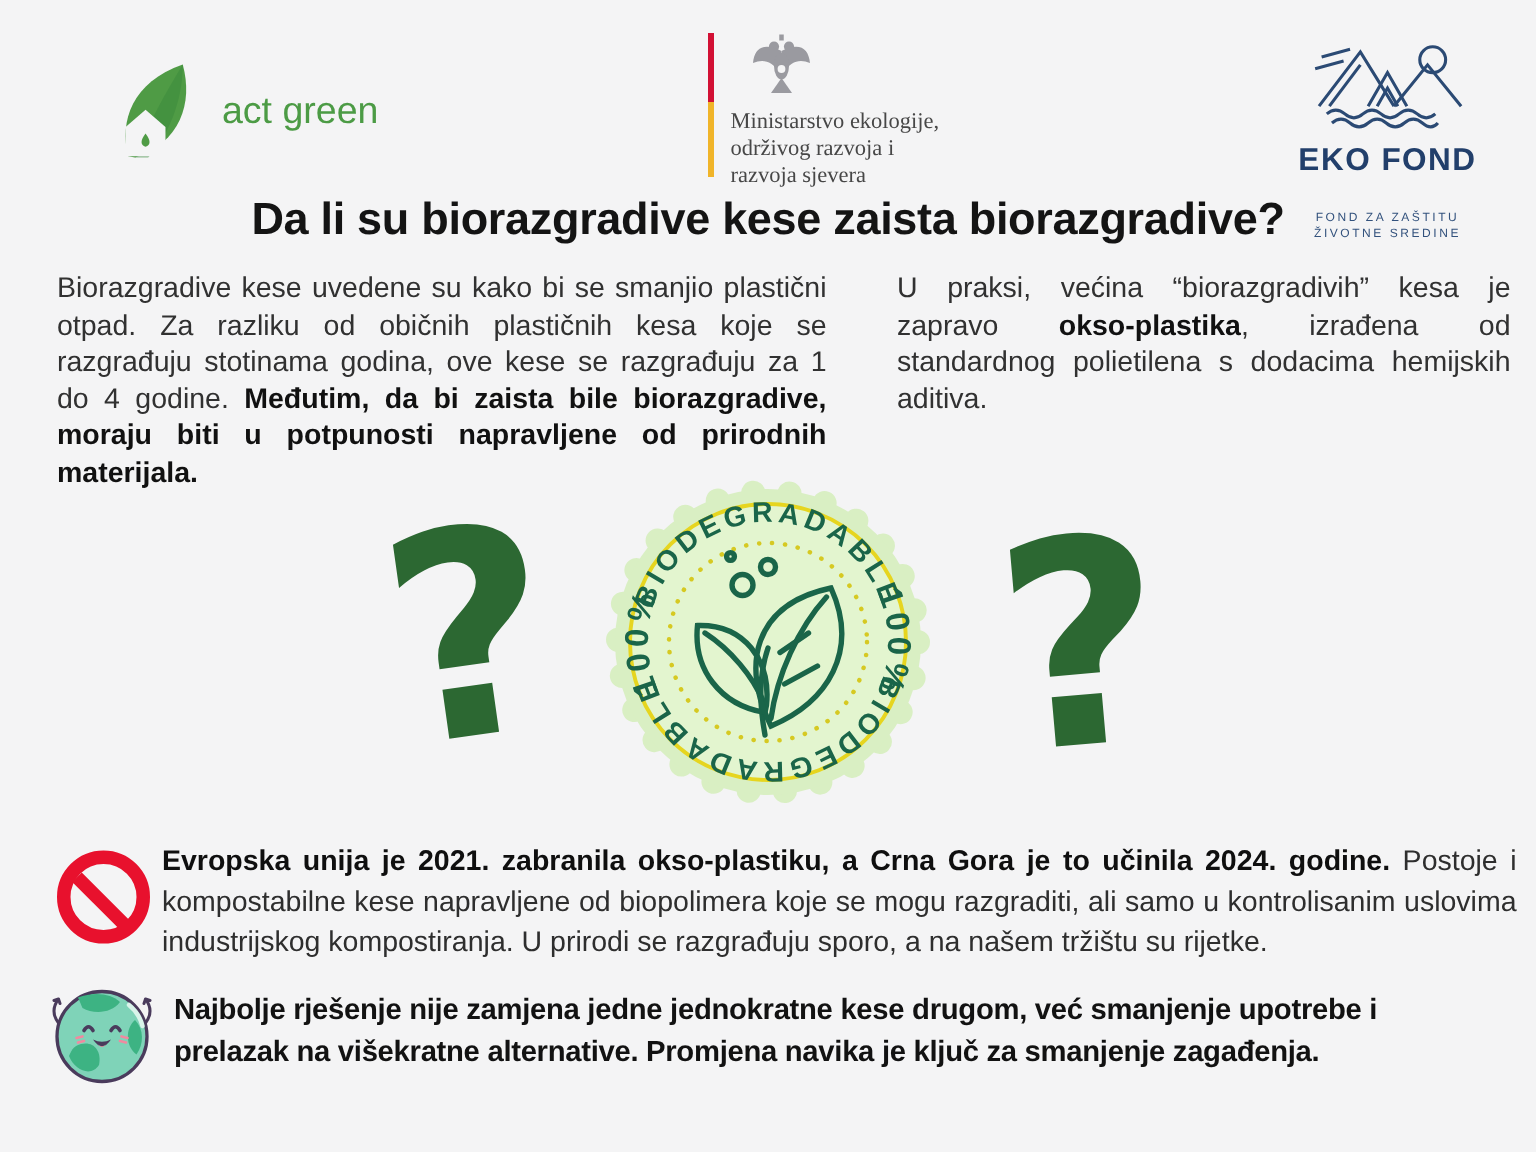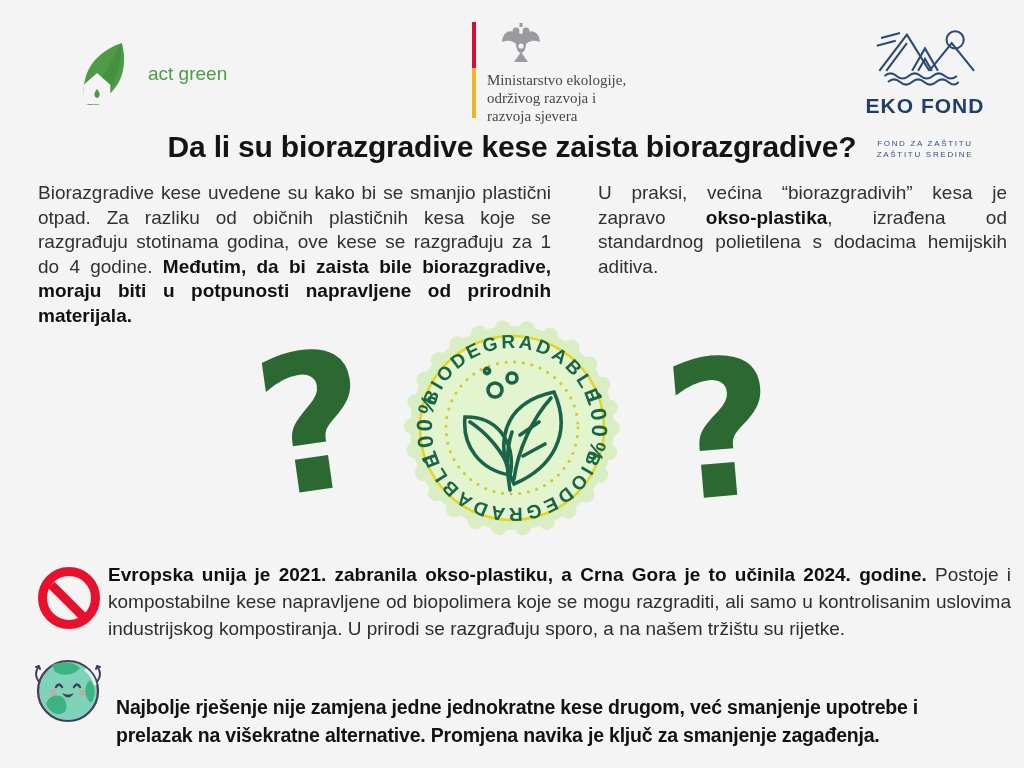--- a/index.html
+++ b/index.html
@@ -9,21 +9,21 @@
     background:#f4f4f5;
     position:relative;
     overflow:hidden;
     color:#343434;
   }
   .abs { position:absolute; }
 
   
   .gh-logo { left:74px; top:40px; display:flex; align-items:center; gap:12px; }
   .gh-text .gh-name { font-size:26px; font-weight:bold; color:#2d6e39; letter-spacing:.5px; }
-  .gh-text .gh-sub  { font-size:19px; color:#4c9b45; margin-top:0; }
+  .gh-text .gh-sub  { font-size:25px; color:#4c9b45; margin-top:0; }
 
   .min-logo { left:472px; top:22px; display:flex; gap:11px; }
   .min-bar { width:4px; height:96px; background:linear-gradient(to bottom,#d21034 0 48%,#f0b429 48% 100%); }
   .min-content { padding-top:0; }
   .min-crest { margin-left:14px; margin-bottom:3px; }
   .min-text { font-family:"Liberation Serif", serif; font-size:15px; line-height:18px; color:#474747; }
 
   .eko-logo { left:860px; top:26px; width:130px; text-align:center; color:#223f6b; }
   .eko-name { font-size:21px; font-weight:bold; letter-spacing:1px; margin-top:2px; }
   .eko-sub  { font-size:8px; font-weight:normal; letter-spacing:1.7px; color:#33527d; line-height:11px; margin-top:20px; }
@@ -48,21 +48,21 @@
   
   .ban-icon { left:38px; top:567px; width:62px; height:62px; border:9px solid #e8112d; border-radius:50%; }
   .ban-icon::before { content:""; position:absolute; left:-3px; top:22px; width:50px; height:9px;
     background:#e8112d; transform:rotate(45deg); }
   .ban-text { left:108px; top:561px; width:903px; font-size:19px; line-height:27px;
     text-align:justify; color:#2e2e2e; }
   .ban-text b { color:#0f0f0f; }
 
   
   .sol-icon { left:28px; top:648px; width:80px; height:80px; }
-  .sol-text { left:116px; top:693px; width:846px; font-size:19.5px; font-weight:bold;
+  .sol-text { left:116px; top:659px; width:846px; font-size:19.5px; font-weight:bold;
     line-height:28px; color:#121212; letter-spacing:-.2px; }
 </style>
 </head>
 <body>
 
 <div class="abs gh-logo">
   <svg width="62" height="68" viewBox="0 0 70 76">
     <path d="M13,72 C6,46 16,16 54,3 C62,32 52,62 18,73 Z" fill="#4f9b45"></path>
     <path d="M54,3 C40,26 28,48 18,73 L28,73 C42,58 54,32 54,3 Z" fill="#3c8a3c" opacity="0.55"></path>
     <path d="M11,72 L11,50 L26,37 L41,50 L41,72 Z" fill="#f4f4f5"></path>
@@ -101,21 +101,21 @@
     <path d="M8,52 L40,10 L66,52"></path>
     <path d="M16,52 L40,20"></path>
     <path d="M46,52 L61,26 L76,52 M53,52 L61,38 L69,52"></path>
     <path d="M66,52 L92,20 L118,52"></path>
     <path d="M14,58 q7,-6 14,0 t14,0 t14,0 t14,0 t14,0 t14,0"></path>
     <path d="M18,65 q7,-6 14,0 t14,0 t14,0 t14,0 t14,0 t12,0"></path>
   </svg>
   <div class="eko-name">EKO FOND</div>
   <div class="eko-sub">
     <div>FOND ZA ZAŠTITU</div>
-    <div>ZAŠTITU SREDINE</div>
+    <div>ŽIVOTNE SREDINE</div>
   </div>
 </div>
 
 <h1 class="abs main-title">Da li su biorazgradive kese zaista biorazgradive?</h1>
 
 <p class="abs col col-left"><span>Biorazgradive kese uvedene su kako bi se smanjio plastični otpad. Za razliku od običnih plastičnih kesa koje se razgrađuju stotinama godina, ove kese se razgrađuju za 1 do 4 godine. </span><b>Međutim, da bi zaista bile biorazgradive, moraju biti u potpunosti napravljene od prirodnih materijala.</b></p>
 
 <p class="abs col col-right"><span>U praksi, većina “biorazgradivih” kesa je zapravo </span><b>okso-plastika</b><span>, izrađena od standardnog polietilena s dodacima hemijskih aditiva.</span></p>
 
 <div class="abs qmark qmark-left">?</div>

